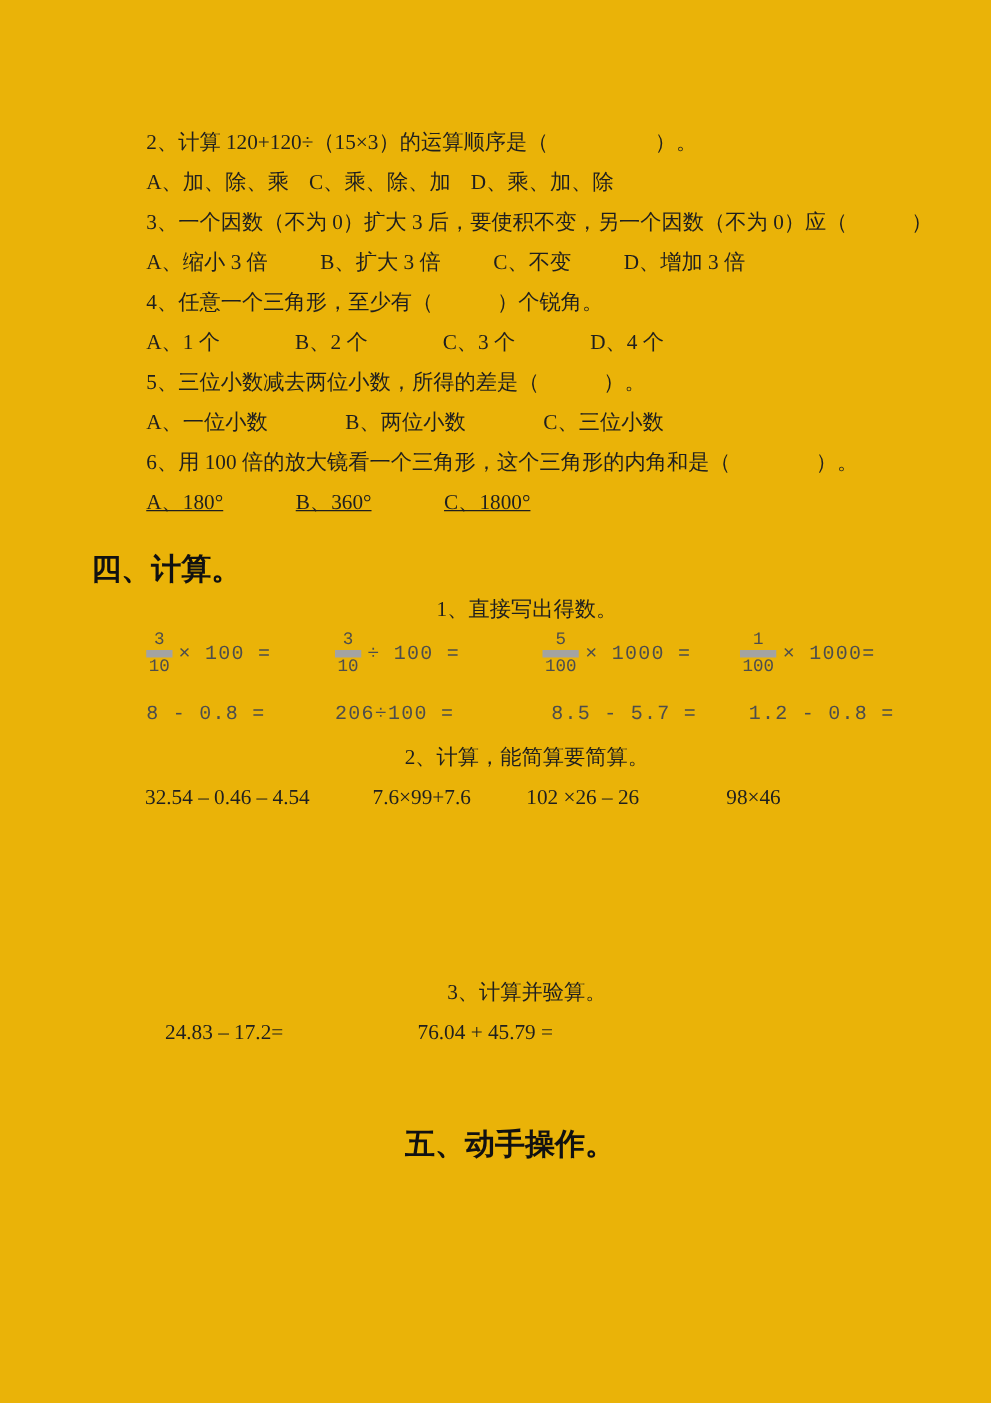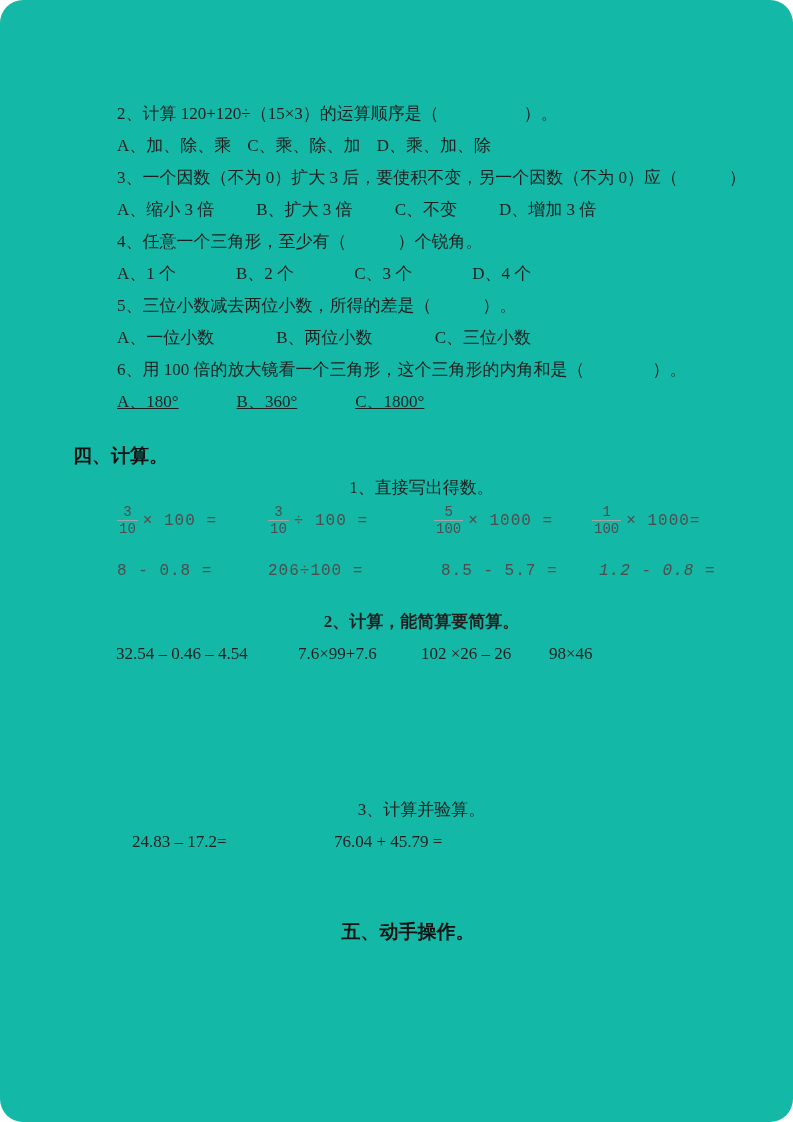--- a/index.html
+++ b/index.html
@@ -1,85 +1,84 @@
 <!DOCTYPE html>
 <html><head>
 <meta charset="utf-8">
 <style>
   * { margin:0; padding:0; box-sizing:border-box; }
   html, body { background:#ffffff; }
   .page {
     position:relative;
     width:793px; height:1122px;
     margin:0 auto;
-    background:#14b8a6;
+    background:#eab308;
     font-family:"Liberation Serif","DejaVu Serif",serif;
     color:#1f1f1f;
     font-size:17px;
     padding:98px 50px 0 73px;
     overflow:hidden;
-    border-radius:23px;
   }
   
   .mcq { margin-left:44px; }
   .q-text, .q-options {
     height:32px; line-height:32px; white-space:nowrap;
   }
   .q-options { display:flex; }
   .opts-0 { gap:16px; }
   .opts-1 { gap:42px; }
   .opts-2 { gap:60px; }
   .opts-3 { gap:62px; }
   .opts-4 { gap:58px;text-decoration:underline; }
   
   .section-heading {
     font-family:"Liberation Sans","DejaVu Sans",sans-serif;
-    font-weight:bold; font-size:19px; color:#111111;
+    font-weight:bold; font-size:24px; color:#111111;
     height:32px; line-height:32px; white-space:nowrap;
   }
   .heading-calc { margin-top:22px; }
   .heading-hands { margin-top:58px;text-align:center; }
   
   .sub-item { margin-left:27px; height:32px; line-height:32px; white-space:nowrap;text-align:center; }
-  .sub2 { margin-top:20px;font-weight:bold; }
+  .sub2 { margin-top:4px; }
   .sub3 { margin-top:124px; }
   
   .calc-row { position:relative; white-space:nowrap; }
   .calc-row > * { position:absolute; top:0; white-space:nowrap; }
   .fraction-row { height:52px; }
   .fraction-item {
     display:flex; align-items:center;
     font-family:"Liberation Mono","DejaVu Sans Mono",monospace;
     color:#4d4d4d; font-size:16px;
   }
   .fraction-row .fraction-item:nth-child(1){ left:44px; }
   .fraction-row .fraction-item:nth-child(2){ left:195px; }
   .fraction-row .fraction-item:nth-child(3){ left:361px; }
   .fraction-row .fraction-item:nth-child(4){ left:519px; }
   .frac {
     display:inline-flex; flex-direction:column; align-items:center;
     font-size:14px; line-height:1.15; margin-right:5px;
   }
   .frac .num { padding:0 2px; }
-  .frac .den { border-top:1px solid #a3a3a3; padding:0 2px; }
+  .frac .den { border-top:6px solid #a3a3a3; padding:0 2px; }
   .frac-rest { letter-spacing:1px; }
   .mono-row { height:30px; line-height:30px; }
   .mono-row > * {
     font-family:"Liberation Mono","DejaVu Sans Mono",monospace;
     color:#4d4d4d; font-size:16px; letter-spacing:1px;
   }
   .mono-row .ci:nth-child(1){ left:44px; }
   .mono-row .ci:nth-child(2){ left:195px; }
   .mono-row .ci:nth-child(3){ left:368px; }
-  .mono-row .ci:nth-child(4){ left:526px;font-style:italic; }
+  .mono-row .ci:nth-child(4){ left:526px; }
   .serif-row { height:32px; line-height:32px; font-size:17px; }
   .simplify-row .ci:nth-child(1){ left:43px; }
   .simplify-row .ci:nth-child(2){ left:225px; }
   .simplify-row .ci:nth-child(3){ left:348px; }
-  .simplify-row .ci:nth-child(4){ left:476px; }
+  .simplify-row .ci:nth-child(4){ left:508px; }
   .verify-row .ci:nth-child(1){ left:59px; }
   .verify-row .ci:nth-child(2){ left:261px; }
 </style>
 </head>
 <body>
 
 <div class="page">
 
   <div class="mcq">
 

